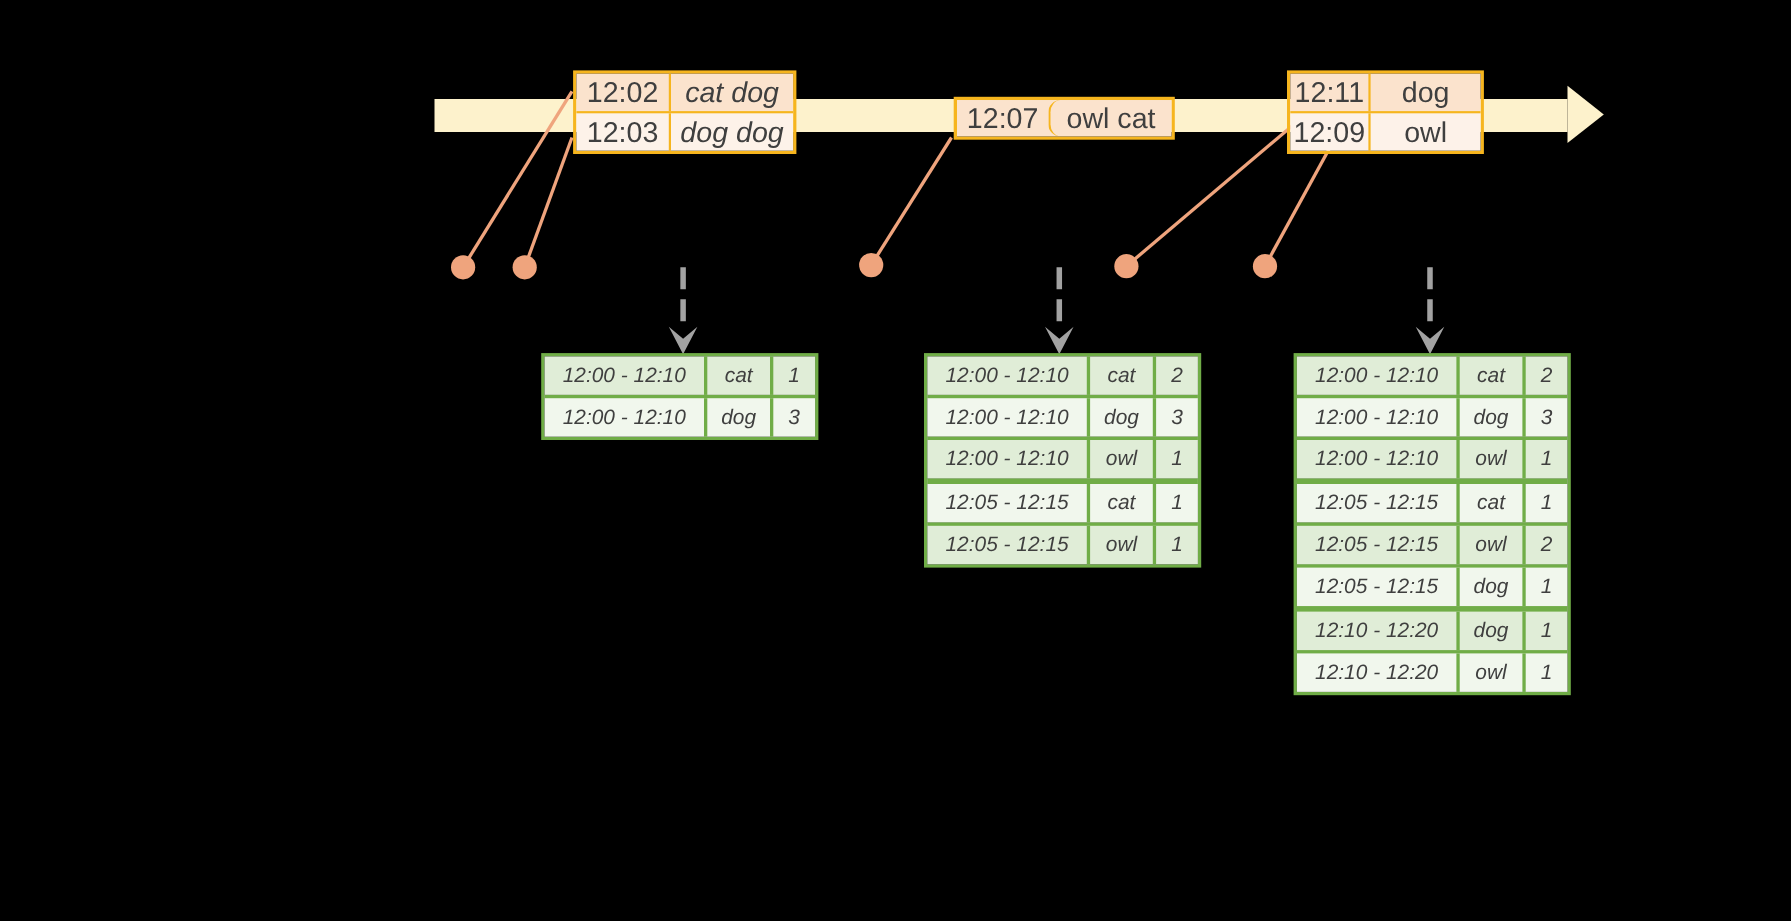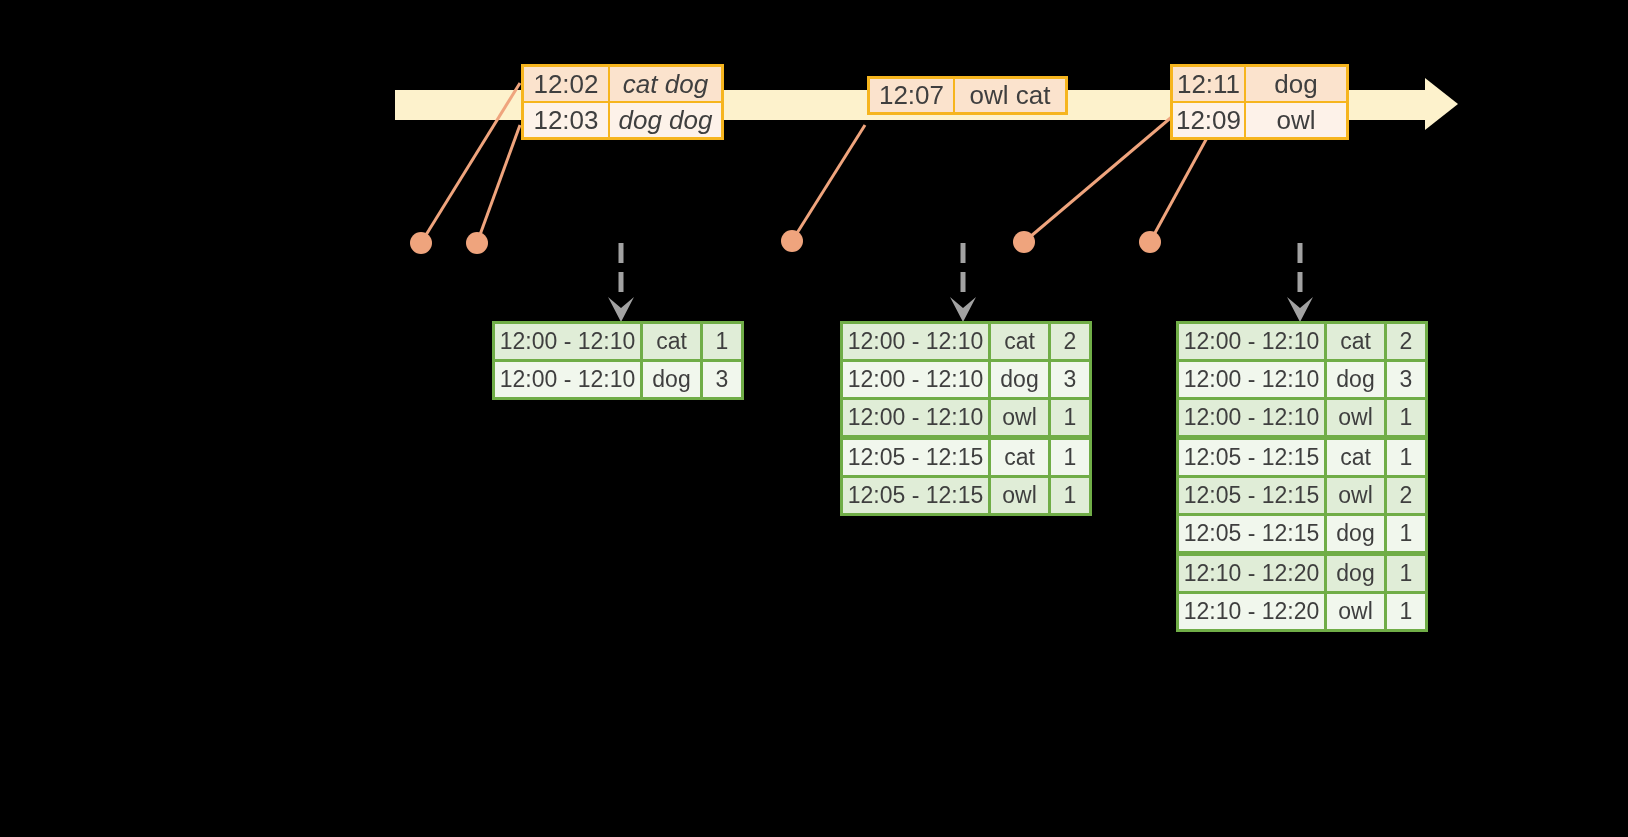--- a/index.html
+++ b/index.html
@@ -29,43 +29,44 @@
   .ecell {
     display: flex; align-items: center; justify-content: center;
     font-size: 26px; color: var(--text-dark);
     white-space: nowrap;
   }
   .ecell.words { border-left: 2px solid var(--event-border); }
   #ebox1 { left: 521px; top: 64px; }
   #ebox1 .erow { height: 34px; }
   #ebox1 .ecell.time  { width: 84px; }
   #ebox1 .ecell.words { width: 111px; font-style: italic; }
-  #ebox2 { left: 867px; top: 76px; }
+  #ebox2 { left: 867px; top: 88px; }
   #ebox2 .erow { height: 33px; }
   #ebox2 .ecell.time  { width: 83px; }
-  #ebox2 .ecell.words { width: 110px; }
+  #ebox2 .ecell.words { width: 110px; border-radius: 11px; }
   #ebox3 { left: 1170px; top: 64px; }
   #ebox3 .erow { height: 34px; }
   #ebox3 .ecell.time  { width: 71px; }
   #ebox3 .ecell.words { width: 100px; }
 
   
   .rtable {
     position: absolute;
     border: 3px solid var(--table-border);
   }
   .rrow { display: flex; height: 35px; }
   .rrow + .rrow { border-top: 3px solid var(--table-border); }
   .rrow.group { border-top: 5px solid var(--table-border); }
   .rrow.dark  { background: var(--table-row-dark); }
   .rrow.light { background: var(--table-row-light); }
   .rcell {
     display: flex; align-items: center; justify-content: center;
-    font-size: 23px; color: var(--text-dark);
+    font-size: 19px; color: var(--text-dark);
     white-space: nowrap;
+    font-style: italic;
   }
   .rcell.window { width: 145px; }
   .rcell.word   { width: 57px; border-left: 3px solid var(--table-border); }
   .rcell.count  { width: 38px; border-left: 3px solid var(--table-border); }
   #rtable1 { left: 492px;  top: 321px; }
   #rtable2 { left: 840px;  top: 321px; }
   #rtable3 { left: 1176px; top: 321px; }
 
   
   .band        { fill: var(--timeline-fill); }

